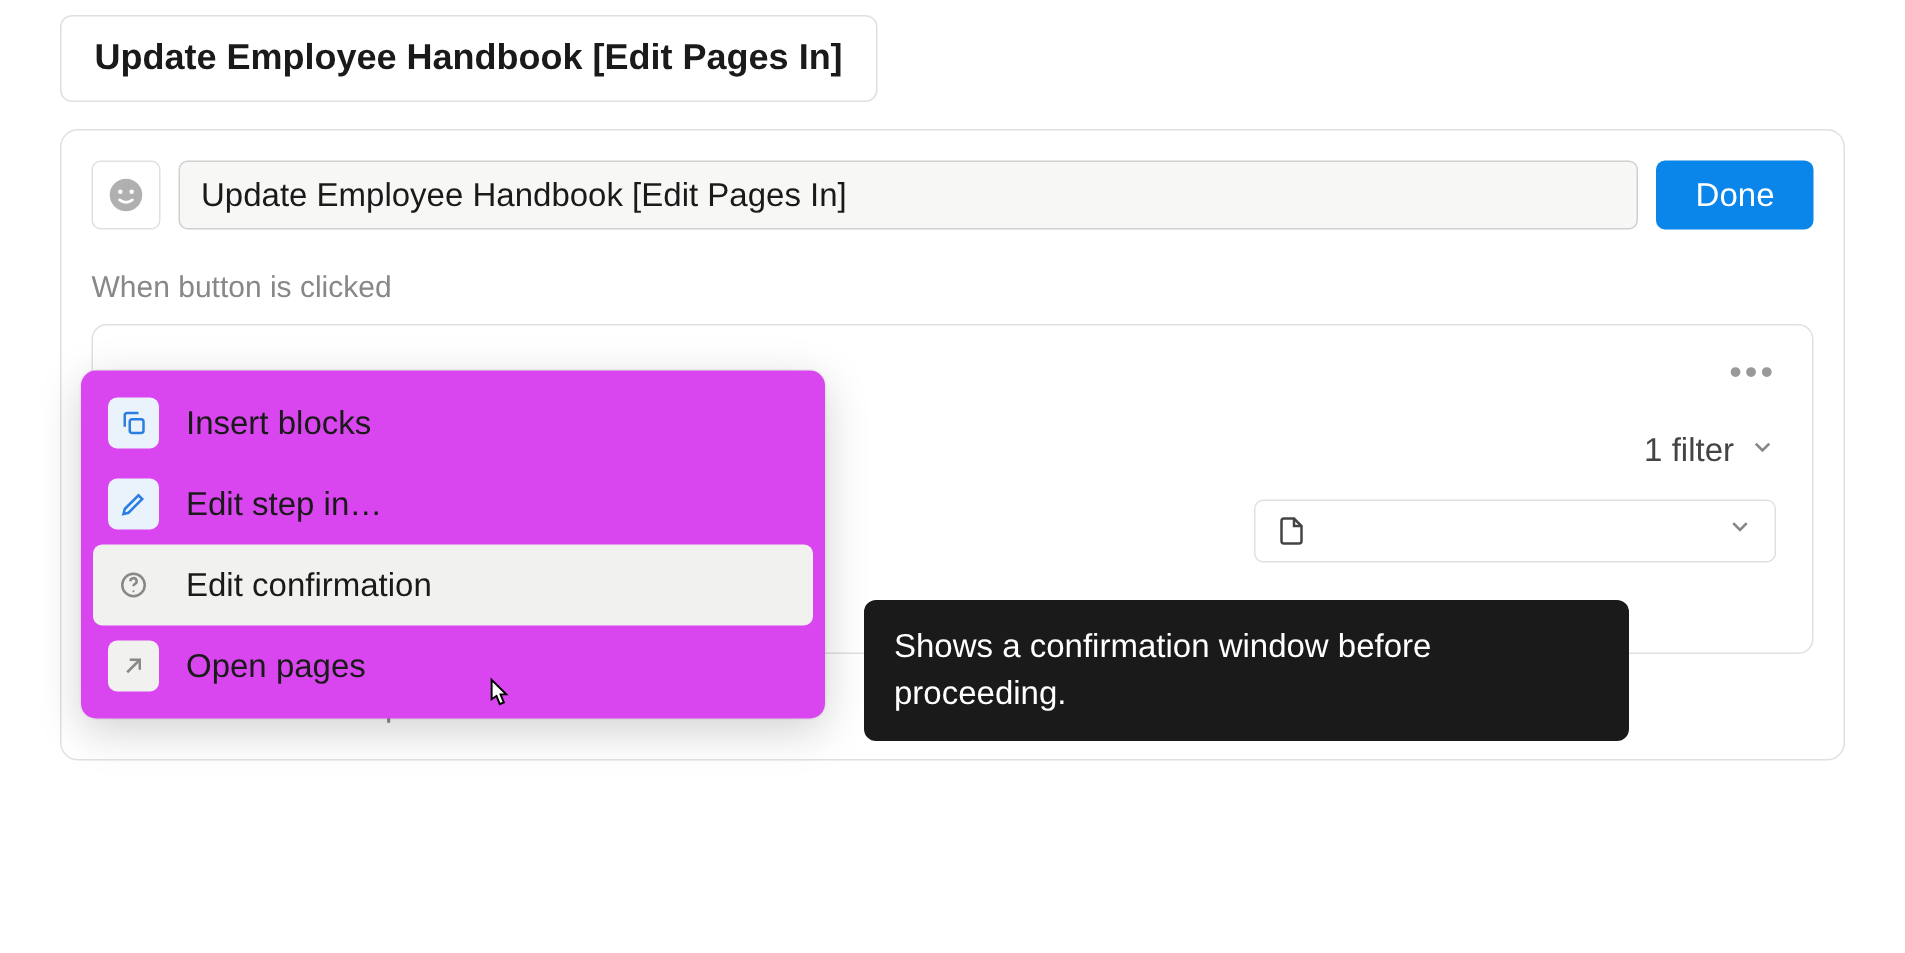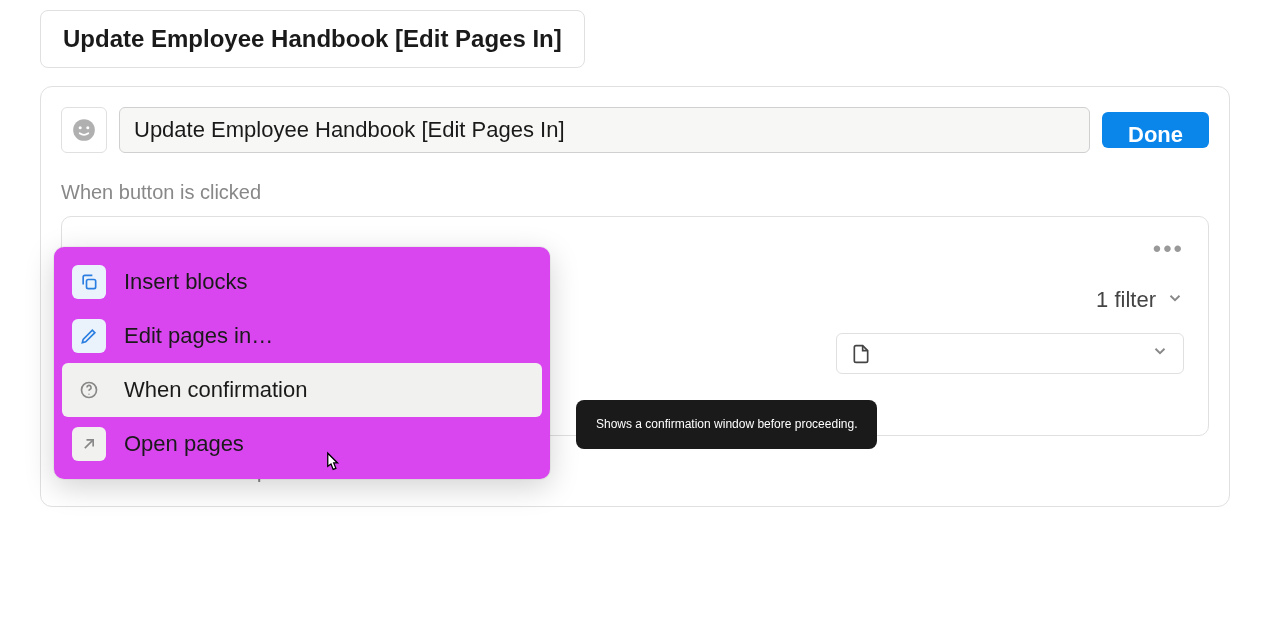--- a/index.html
+++ b/index.html
@@ -59,28 +59,28 @@
       flex: 1;
       height: 46px;
       border: 1px solid #d0d0d0;
       border-radius: 6px;
       padding: 0 14px;
       font-size: 22px;
       background: #f7f7f5;
       color: #1a1a1a;
     }
     .done-button {
-      height: 36px;
+      height: 46px;
       padding: 10px 26px;
       background: #0a85ea;
       color: #ffffff;
       border: none;
       border-radius: 6px;
       font-size: 22px;
-      font-weight: 700;
+      font-weight: 400;
       cursor: pointer;
     }
     .section-label {
       color: #888888;
       font-size: 20px;
       font-weight: 400;
       margin-bottom: 12px;
     }
     .step-card {
       border: 1px solid #e0e0e0;
@@ -194,21 +194,21 @@
       color: #1a1a1a;
     }
     .tooltip {
       position: absolute;
       left: 576px;
       top: 400px;
       background: #1a1a1a;
       color: #ffffff;
       padding: 16px 20px;
       border-radius: 8px;
-      font-size: 12px;
+      font-size: 22px;
       line-height: 1.4;
       max-width: 510px;
       z-index: 20;
     }
     .chevron-down {
       display: inline-block;
     }
     .chevron-down svg {
       width: 18px;
       height: 18px;
@@ -294,31 +294,31 @@
       </svg>
     </div>
     <span class="menu-label">Insert blocks</span>
   </div>
   <div class="menu-item">
     <div class="menu-icon">
       <svg viewBox="0 0 24 24" fill="none" stroke="#2A7DE1" stroke-width="2">
         <path d="M4 20 L8 19 L19 8 L16 5 L5 16 Z"></path>
       </svg>
     </div>
-    <span class="menu-label">Edit pages in…</span>
+    <span class="menu-label">Edit step in…</span>
   </div>
   <div class="menu-item hovered">
     <div class="menu-icon gray">
       <svg viewBox="0 0 24 24" fill="none" stroke="#888888" stroke-width="2">
         <circle cx="12" cy="12" r="9"></circle>
         <path d="M9.5 9a2.5 2.5 0 1 1 3.5 2.3c-.8.4-1 1-1 1.7"></path>
         <circle cx="12" cy="17" r="0.8" fill="#888888" stroke="none"></circle>
       </svg>
     </div>
-    <span class="menu-label">When confirmation</span>
+    <span class="menu-label">Edit confirmation</span>
   </div>
   <div class="menu-item">
     <div class="menu-icon gray">
       <svg viewBox="0 0 24 24" fill="none" stroke="#888888" stroke-width="2">
         <line x1="7" y1="17" x2="17" y2="7"></line>
         <polyline points="9 7 17 7 17 15"></polyline>
       </svg>
     </div>
     <span class="menu-label">Open pages</span>
   </div>

